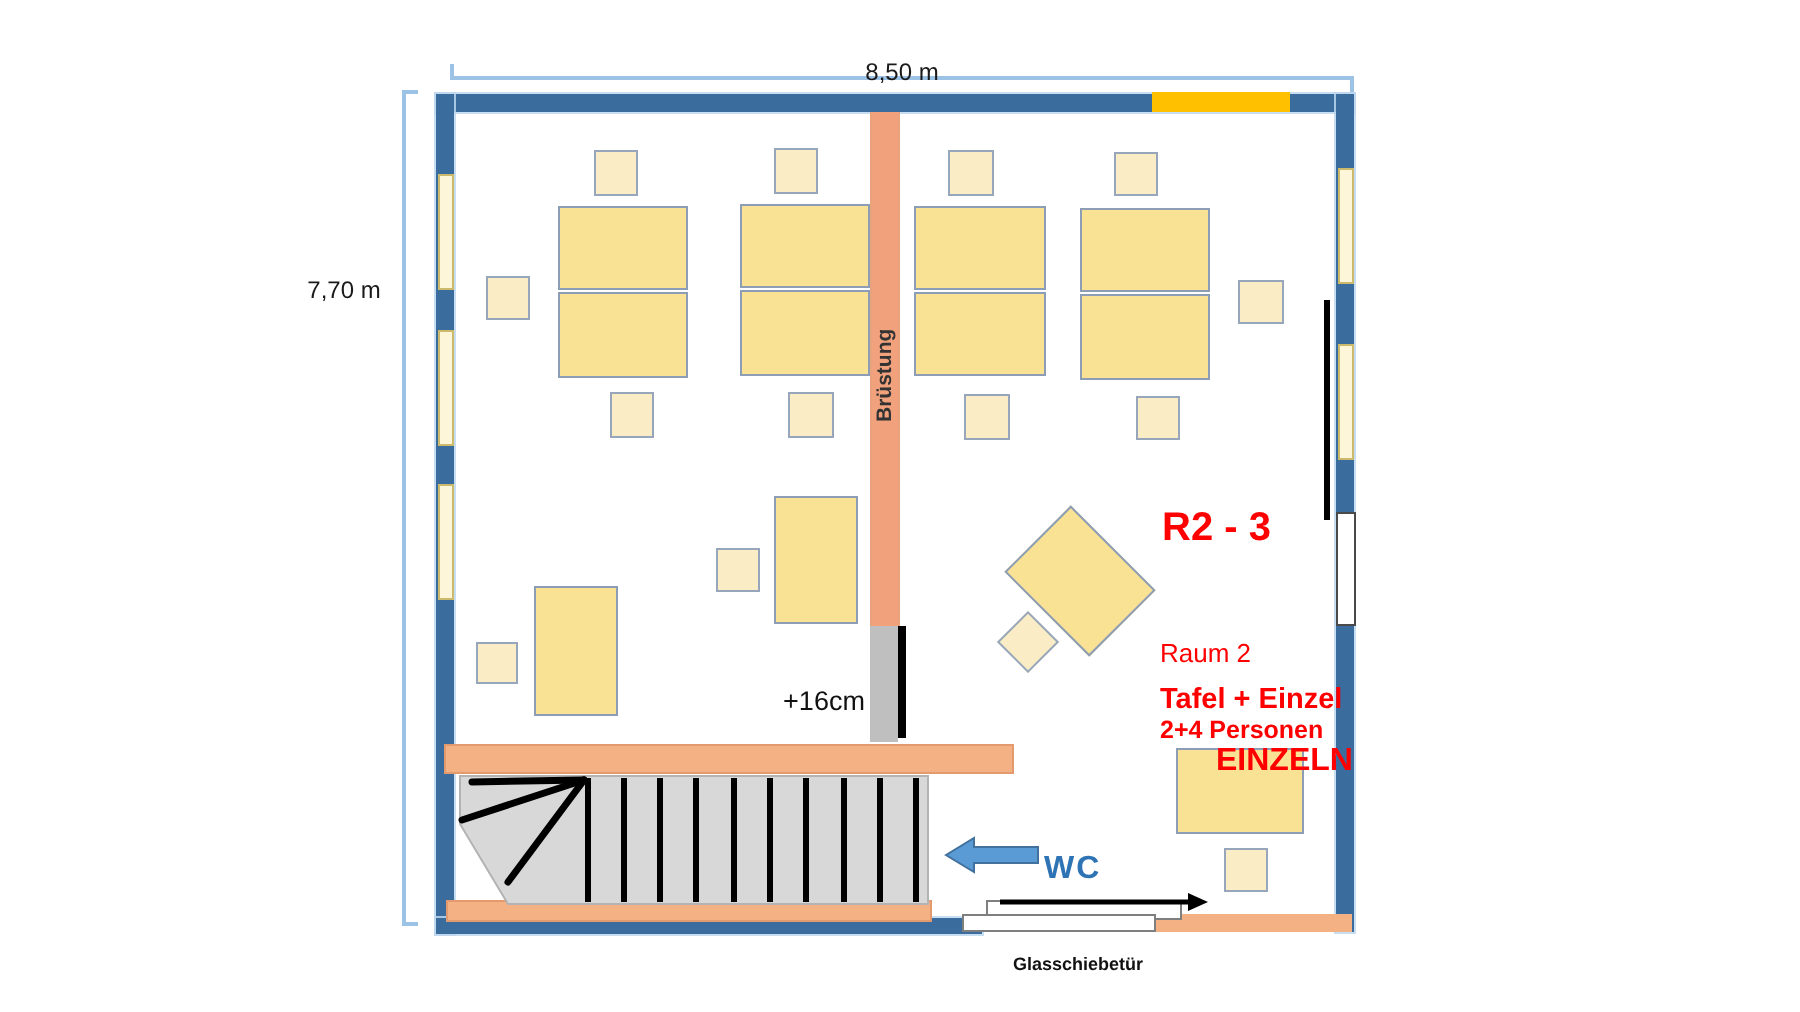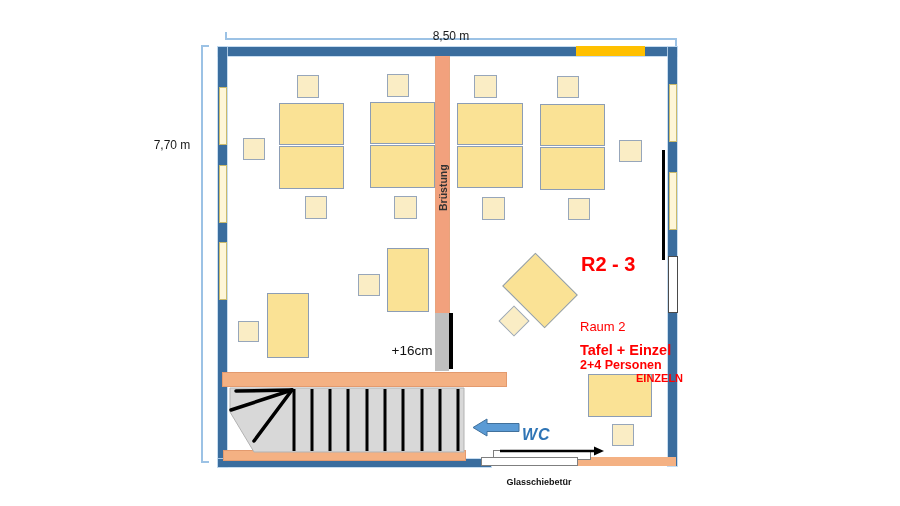--- a/index.html
+++ b/index.html
@@ -43,22 +43,22 @@
   .lbl{position:absolute;color:#1a1a1a;white-space:nowrap;margin-top:12px;}
   #lbl-top-dim{left:225px;top:17px;width:452px;text-align:center;font-size:12px;}
   #lbl-left-dim{left:148px;top:126px;width:48px;text-align:center;font-size:12px;}
   #lbl-bruestung{left:434px;top:146px;width:17px;height:60px;display:flex;align-items:center;justify-content:center;
     writing-mode:vertical-rl;transform:rotate(180deg);font-size:10.5px;font-weight:bold;color:#333;}
   #lbl-step{left:383px;top:331px;width:58px;text-align:center;font-size:13.5px;font-weight:normal;color:#111;}
   #lbl-room-code{left:581px;top:241px;font-size:20px;font-weight:bold;color:var(--c-red_text);}
   #lbl-room-name{left:580px;top:307px;font-size:13px;font-weight:normal;color:var(--c-red_text);}
   #lbl-room1{left:580px;top:330px;font-size:14.5px;font-weight:bold;color:var(--c-red_text);}
   #lbl-room2{left:580px;top:346px;font-size:12.5px;font-weight:bold;color:var(--c-red_text);}
-  #lbl-room3{left:608px;top:360px;font-size:11px;font-weight:bold;color:var(--c-red_text);padding-left:28px;}
-  #lbl-wc{left:522px;top:414px;font-size:16px;font-weight:bold;letter-spacing:1px;color:var(--c-wc_blue);font-style:italic;}
+  #lbl-room3{left:580px;top:360px;font-size:16px;font-weight:bold;color:var(--c-red_text);padding-left:28px;}
+  #lbl-wc{left:522px;top:414px;font-size:16px;font-weight:bold;letter-spacing:1px;color:var(--c-wc_blue);}
   #lbl-door{left:489px;top:465px;width:100px;text-align:center;font-size:9px;font-weight:bold;color:#111;}
 </style>
 </head>
 <body>
 
 <div id="stage">
 
   <div class="dim" id="dim-top"></div>
   <div class="dim" id="dim-top-tick-l"></div>
   <div class="dim" id="dim-top-tick-r"></div>

